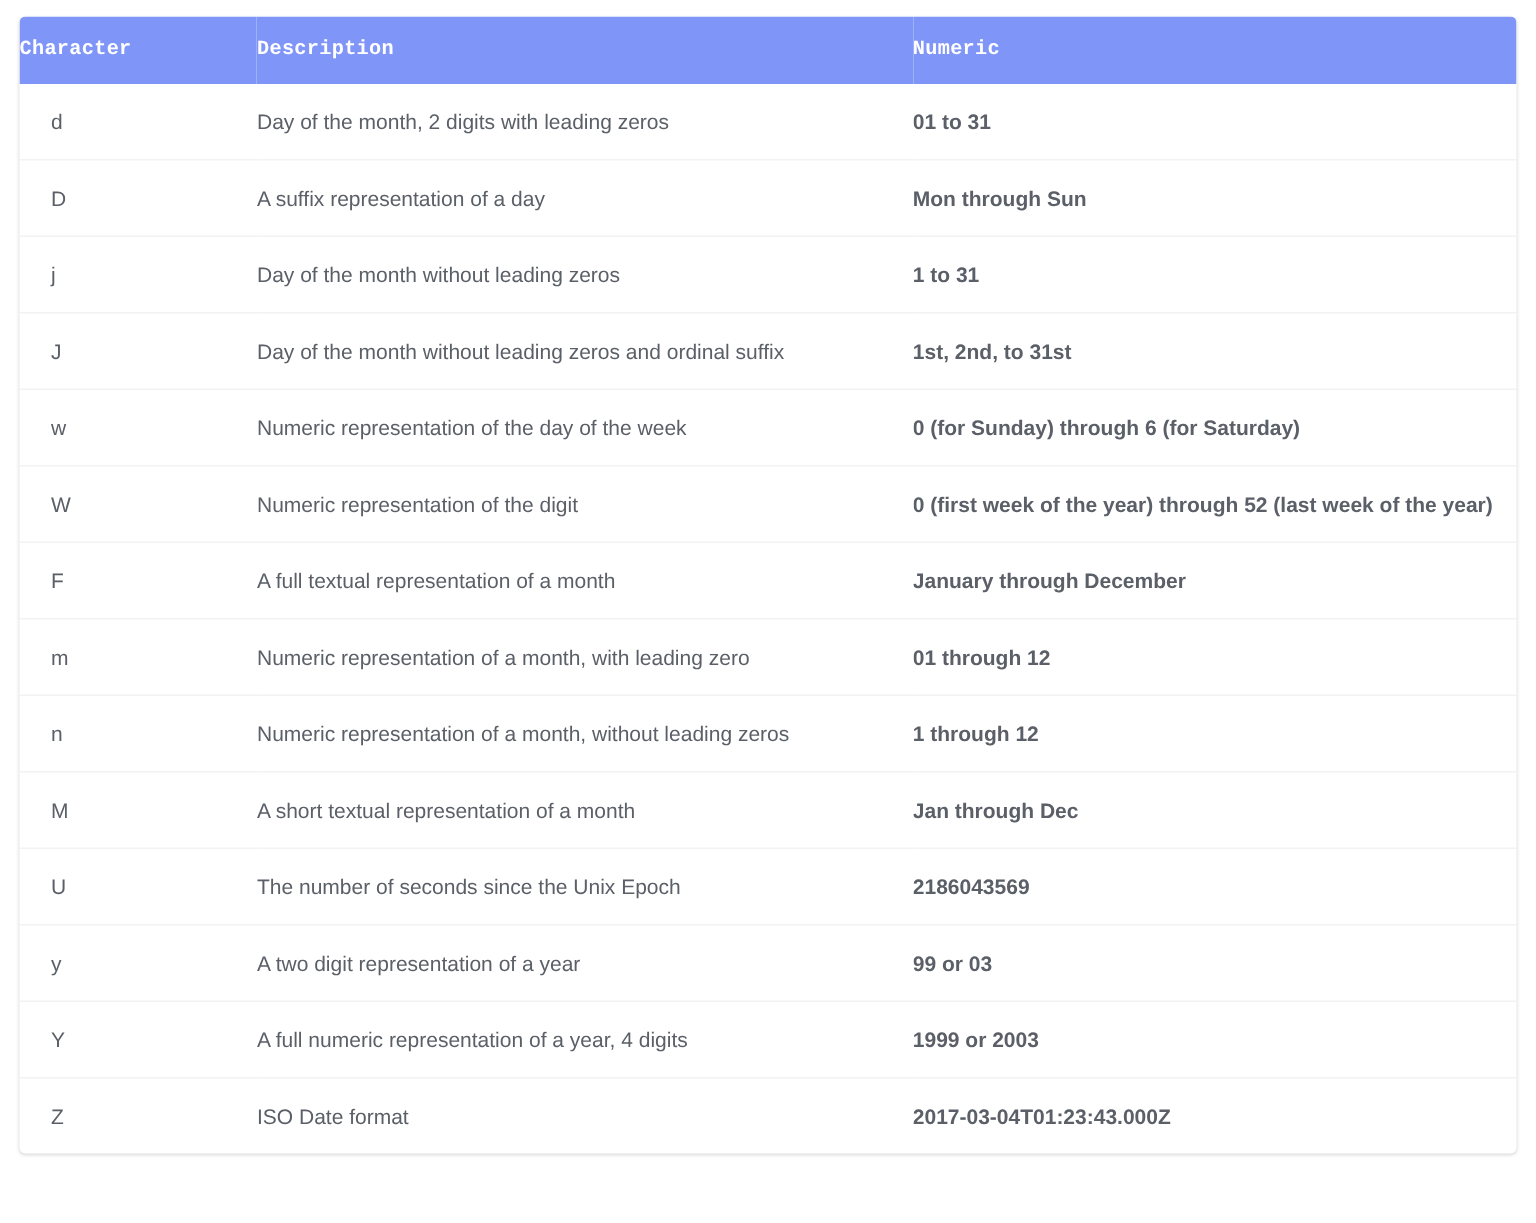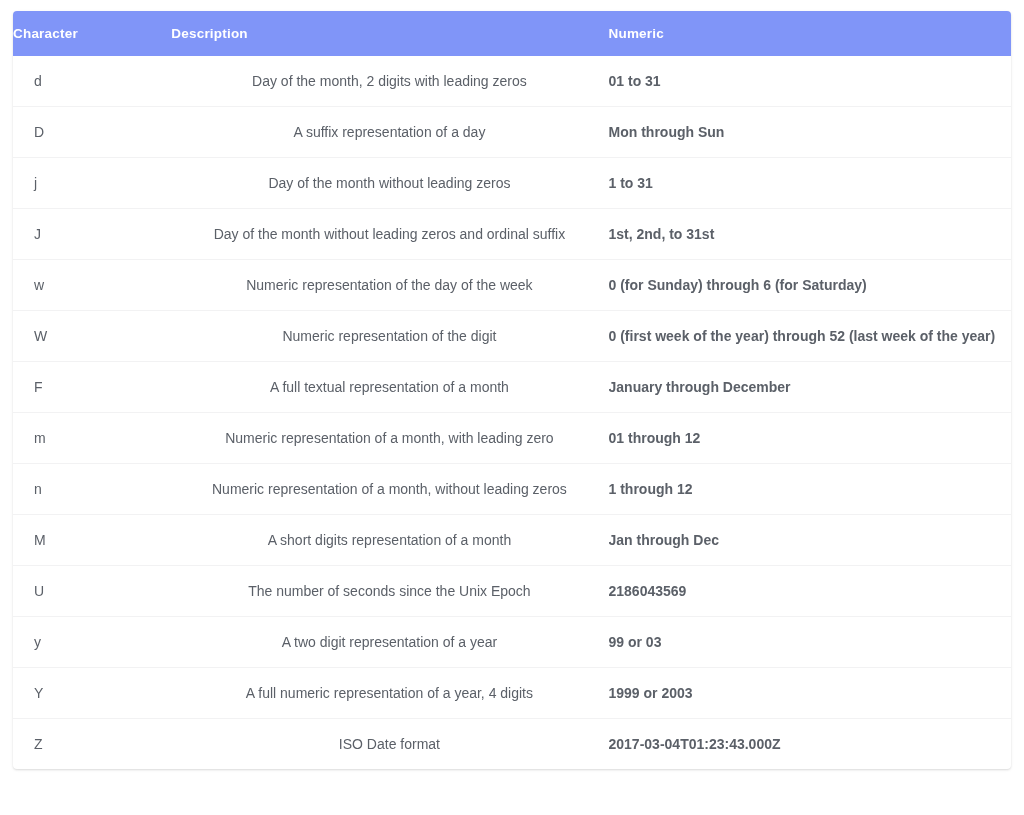--- a/index.html
+++ b/index.html
@@ -41,23 +41,24 @@
   table.format-table thead th {
     text-align: left;
     color: #ffffff;
     font-size: 13.5px;
     font-weight: bold;
     letter-spacing: 0.2px;
     padding: 0;
     height: 45px;
     vertical-align: middle;
     border: none;
+    font-family: Liberation Mono, monospace;
   }
   th.col-character, td.col-character { width: 155px; padding-left: 21px; }
-  th.col-description, td.col-description { width: 428px; padding-left: 0px; text-align: center; }
+  th.col-description, td.col-description { width: 428px; padding-left: 0px; }
   th.col-example, td.col-example { width: 394px; padding-left: 0px; }
 
   table.format-table tbody td {
     height: 50px;
     vertical-align: middle;
     font-size: 14px;
     color: #5b6068;
     border-top: 1px solid #f2f2f3;
     padding-top: 0;
     padding-bottom: 0;
@@ -129,21 +130,21 @@
             <td class="col-description">Numeric representation of a month, with leading zero</td>
             <td class="col-example">01 through 12</td>
           </tr>
           <tr>
             <td class="col-character">n</td>
             <td class="col-description">Numeric representation of a month, without leading zeros</td>
             <td class="col-example">1 through 12</td>
           </tr>
           <tr>
             <td class="col-character">M</td>
-            <td class="col-description">A short digits representation of a month</td>
+            <td class="col-description">A short textual representation of a month</td>
             <td class="col-example">Jan through Dec</td>
           </tr>
           <tr>
             <td class="col-character">U</td>
             <td class="col-description">The number of seconds since the Unix Epoch</td>
             <td class="col-example">2186043569</td>
           </tr>
           <tr>
             <td class="col-character">y</td>
             <td class="col-description">A two digit representation of a year</td>

